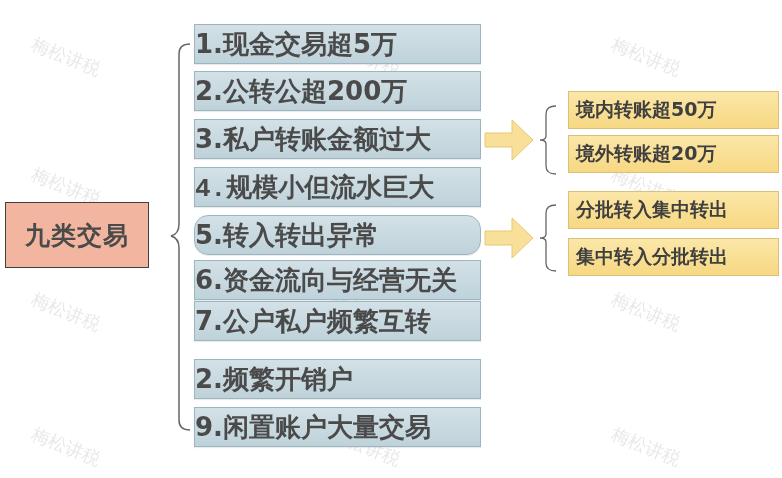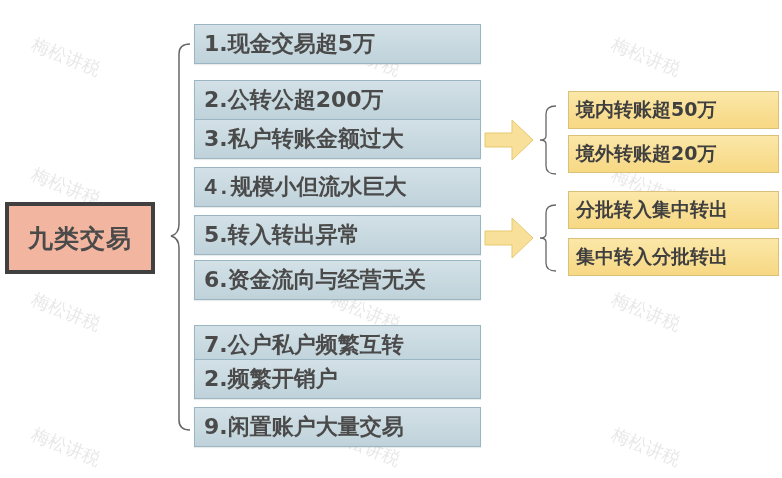--- a/index.html
+++ b/index.html
@@ -3,31 +3,31 @@
   <meta charset="utf-8">
   <style>
     html, body { margin: 0; padding: 0; }
     body {
       width: 782px; height: 478px; position: relative; overflow: hidden;
       background: #ffffff;
       font-family: "DejaVu Sans", "Liberation Sans", sans-serif;
     }
     .root-box {
       position: absolute; left: 5px; top: 202px; width: 142px; height: 64px;
-      background: #f2b6a0; border: 4px solid #404040;
+      background: #f2b6a0; border: 1px solid #404040;
       display: flex; align-items: center; justify-content: center;
       font-size: 25px; font-weight: bold; color: #4a4a4a; letter-spacing: 1px;
     }
     .item {
       position: absolute; left: 194px; width: 287px; height: 40px;
       box-sizing: border-box;
       background: linear-gradient(180deg, #d3e1e7 0%, #bfd2da 100%);
       border: 1px solid #9ab6c2;
-      display: flex; align-items: center; padding-left: 9px;
-      font-size: 22px; font-weight: bold; color: #4a4a4a;
+      display: flex; align-items: center; 
+      font-size: 26px; font-weight: bold; color: #4a4a4a;
       box-shadow: 0 1px 1px rgba(0,0,0,0.08);
     }
     .sub {
       position: absolute; left: 568px; width: 211px; height: 38px;
       box-sizing: border-box;
       background: linear-gradient(180deg, #fbe7a8 0%, #f7d883 100%);
       border: 1px solid #d9c17a;
       display: flex; align-items: center; padding-left: 7px;
       font-size: 19px; font-weight: bold; color: #3f3f3f;
     }
@@ -63,25 +63,25 @@
   <path d="M556 106 Q546 106 546 114 L546 136 Q546 140 540 140 Q546 140 546 144 L546 166 Q546 174 556 174" fill="none" stroke="#666" stroke-width="1.3"></path>
 
   <path d="M485 231 L512 231 L512 218 L533 238 L512 258 L512 245 L485 245 Z" fill="#f9e09a" stroke="#e6c96f" stroke-width="1"></path>
 
   <path d="M556 205 Q546 205 546 213 L546 234 Q546 238 540 238 Q546 238 546 242 L546 263 Q546 271 556 271" fill="none" stroke="#666" stroke-width="1.3"></path>
 </svg>
 
 <div class="root-box">九类交易</div>
 
 <div class="item" style="top:24px;">1.现金交易超5万</div>
-<div class="item" style="top:80px;">2.公转公超200万</div>
+<div class="item" style="top:71px;">2.公转公超200万</div>
 <div class="item" style="top:119px;">3.私户转账金额过大</div>
 <div class="item" style="top:167px;font-family:Liberation Mono, monospace;">4.规模小但流水巨大</div>
-<div class="item" style="top:215px;">5.转入转出异常</div>
+<div class="item" style="top:215px;border-radius:14px;">5.转入转出异常</div>
 <div class="item" style="top:260px;">6.资金流向与经营无关</div>
-<div class="item" style="top:325px;">7.公户私户频繁互转</div>
+<div class="item" style="top:301px;">7.公户私户频繁互转</div>
 <div class="item" style="top:359px;">2.频繁开销户</div>
 <div class="item" style="top:407px;">9.闲置账户大量交易</div>
 
 <div class="sub" style="top:91px;">境内转账超50万</div>
 <div class="sub" style="top:135px;">境外转账超20万</div>
 <div class="sub" style="top:191px;">分批转入集中转出</div>
 <div class="sub" style="top:238px;">集中转入分批转出</div>
 
 </body></html>

